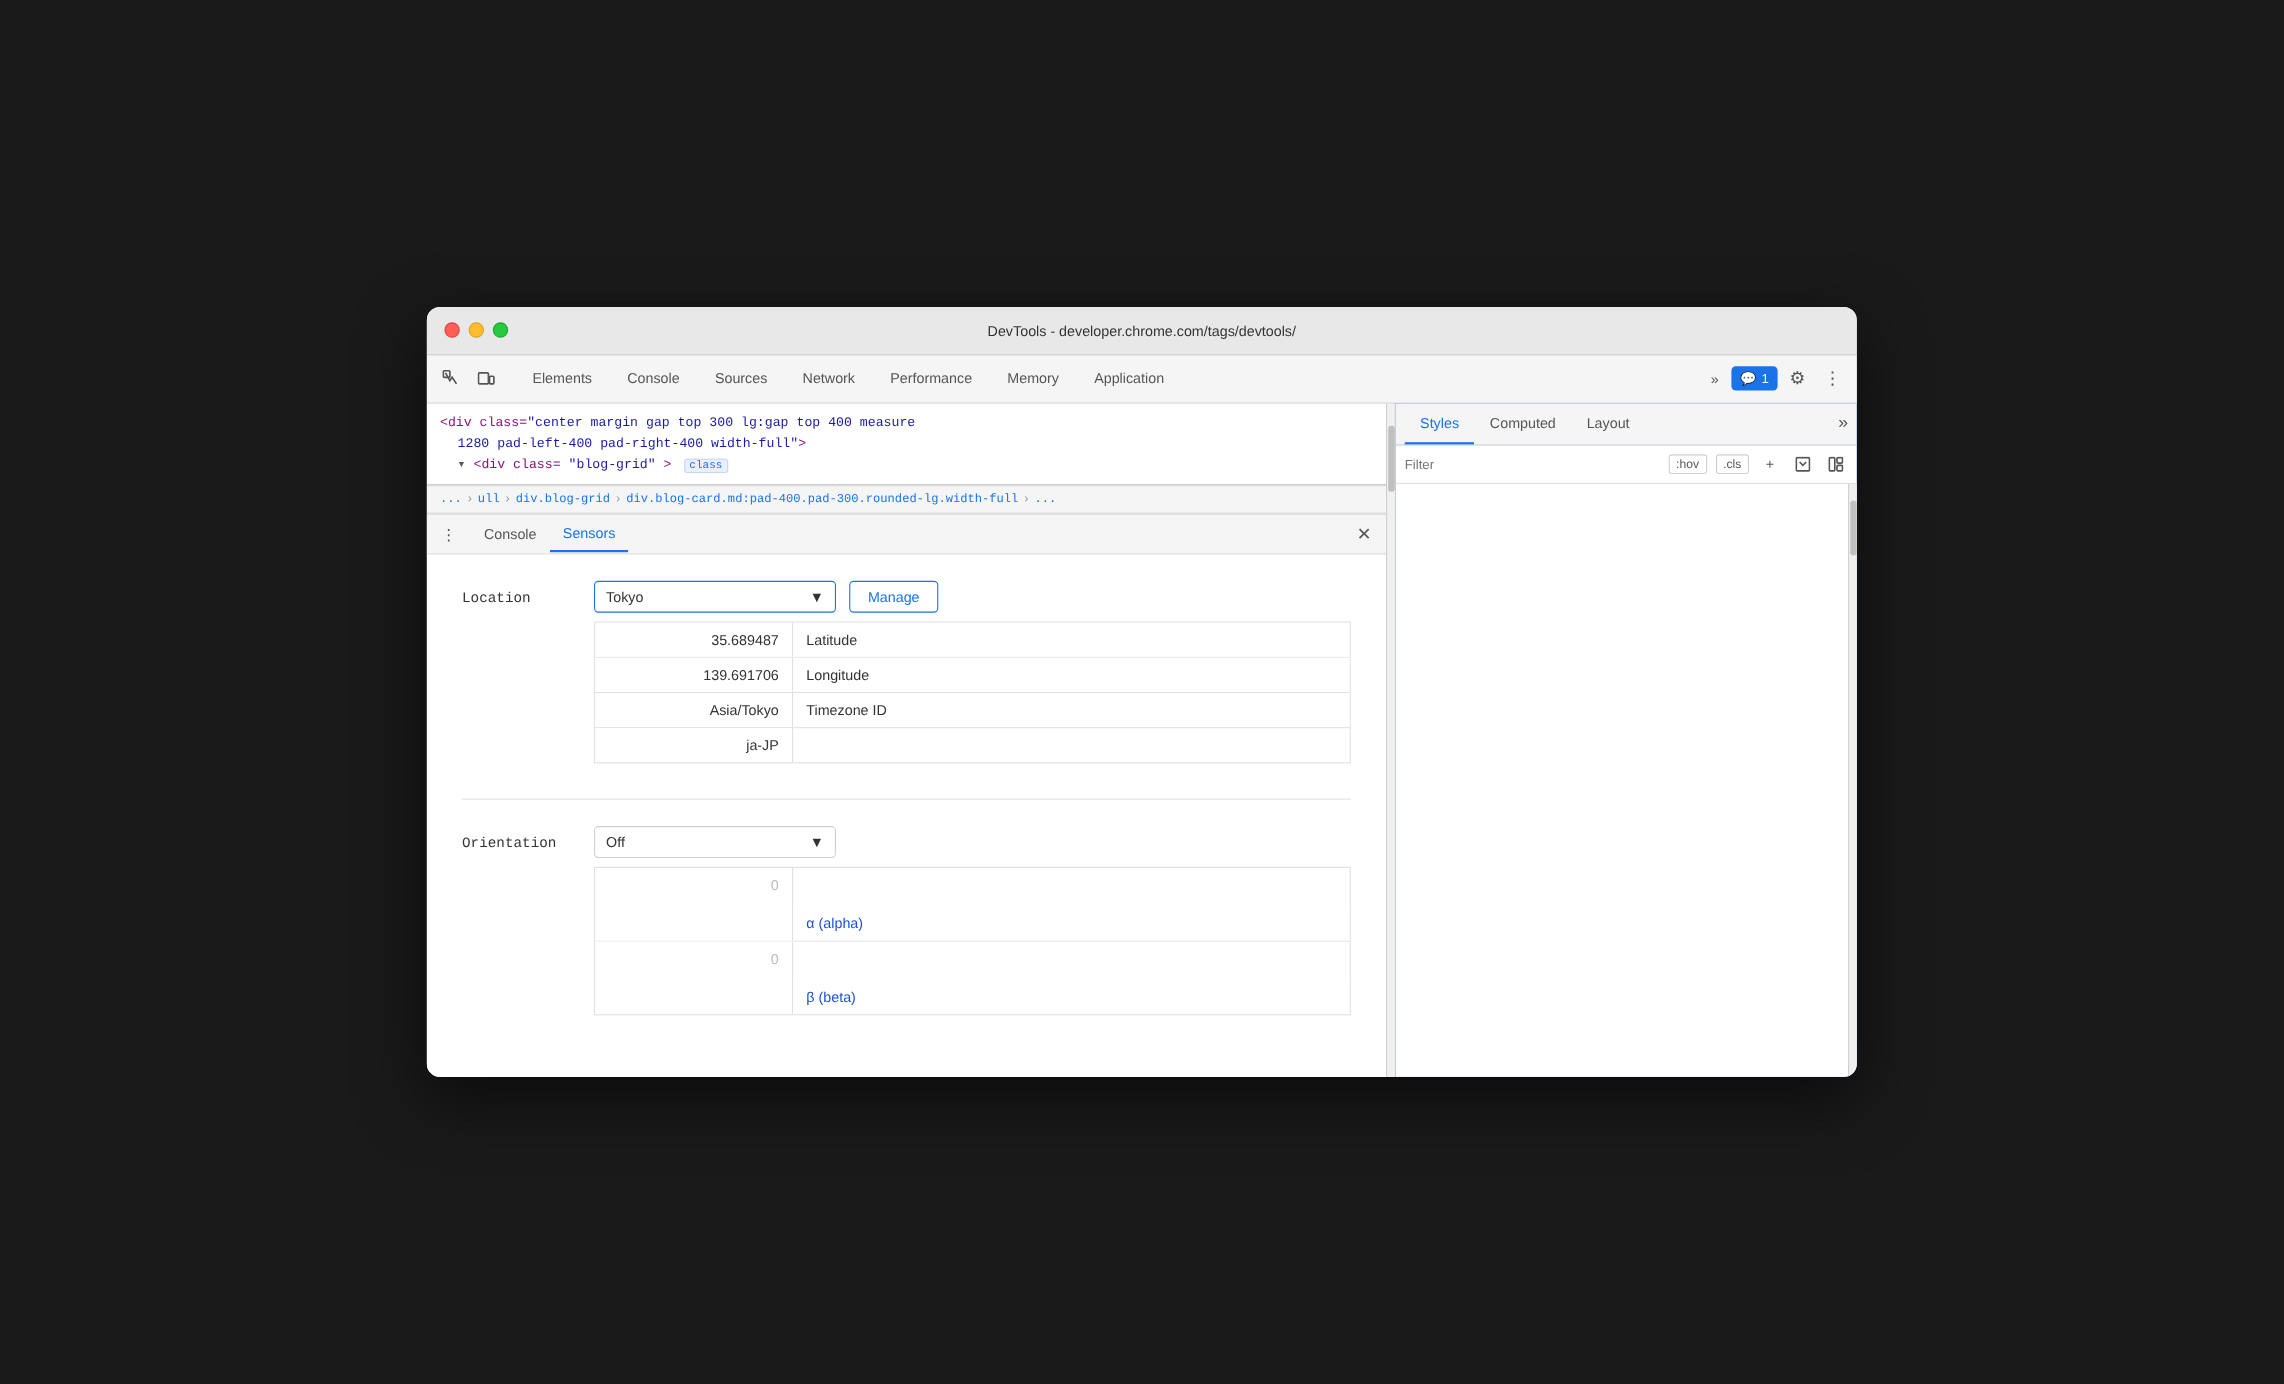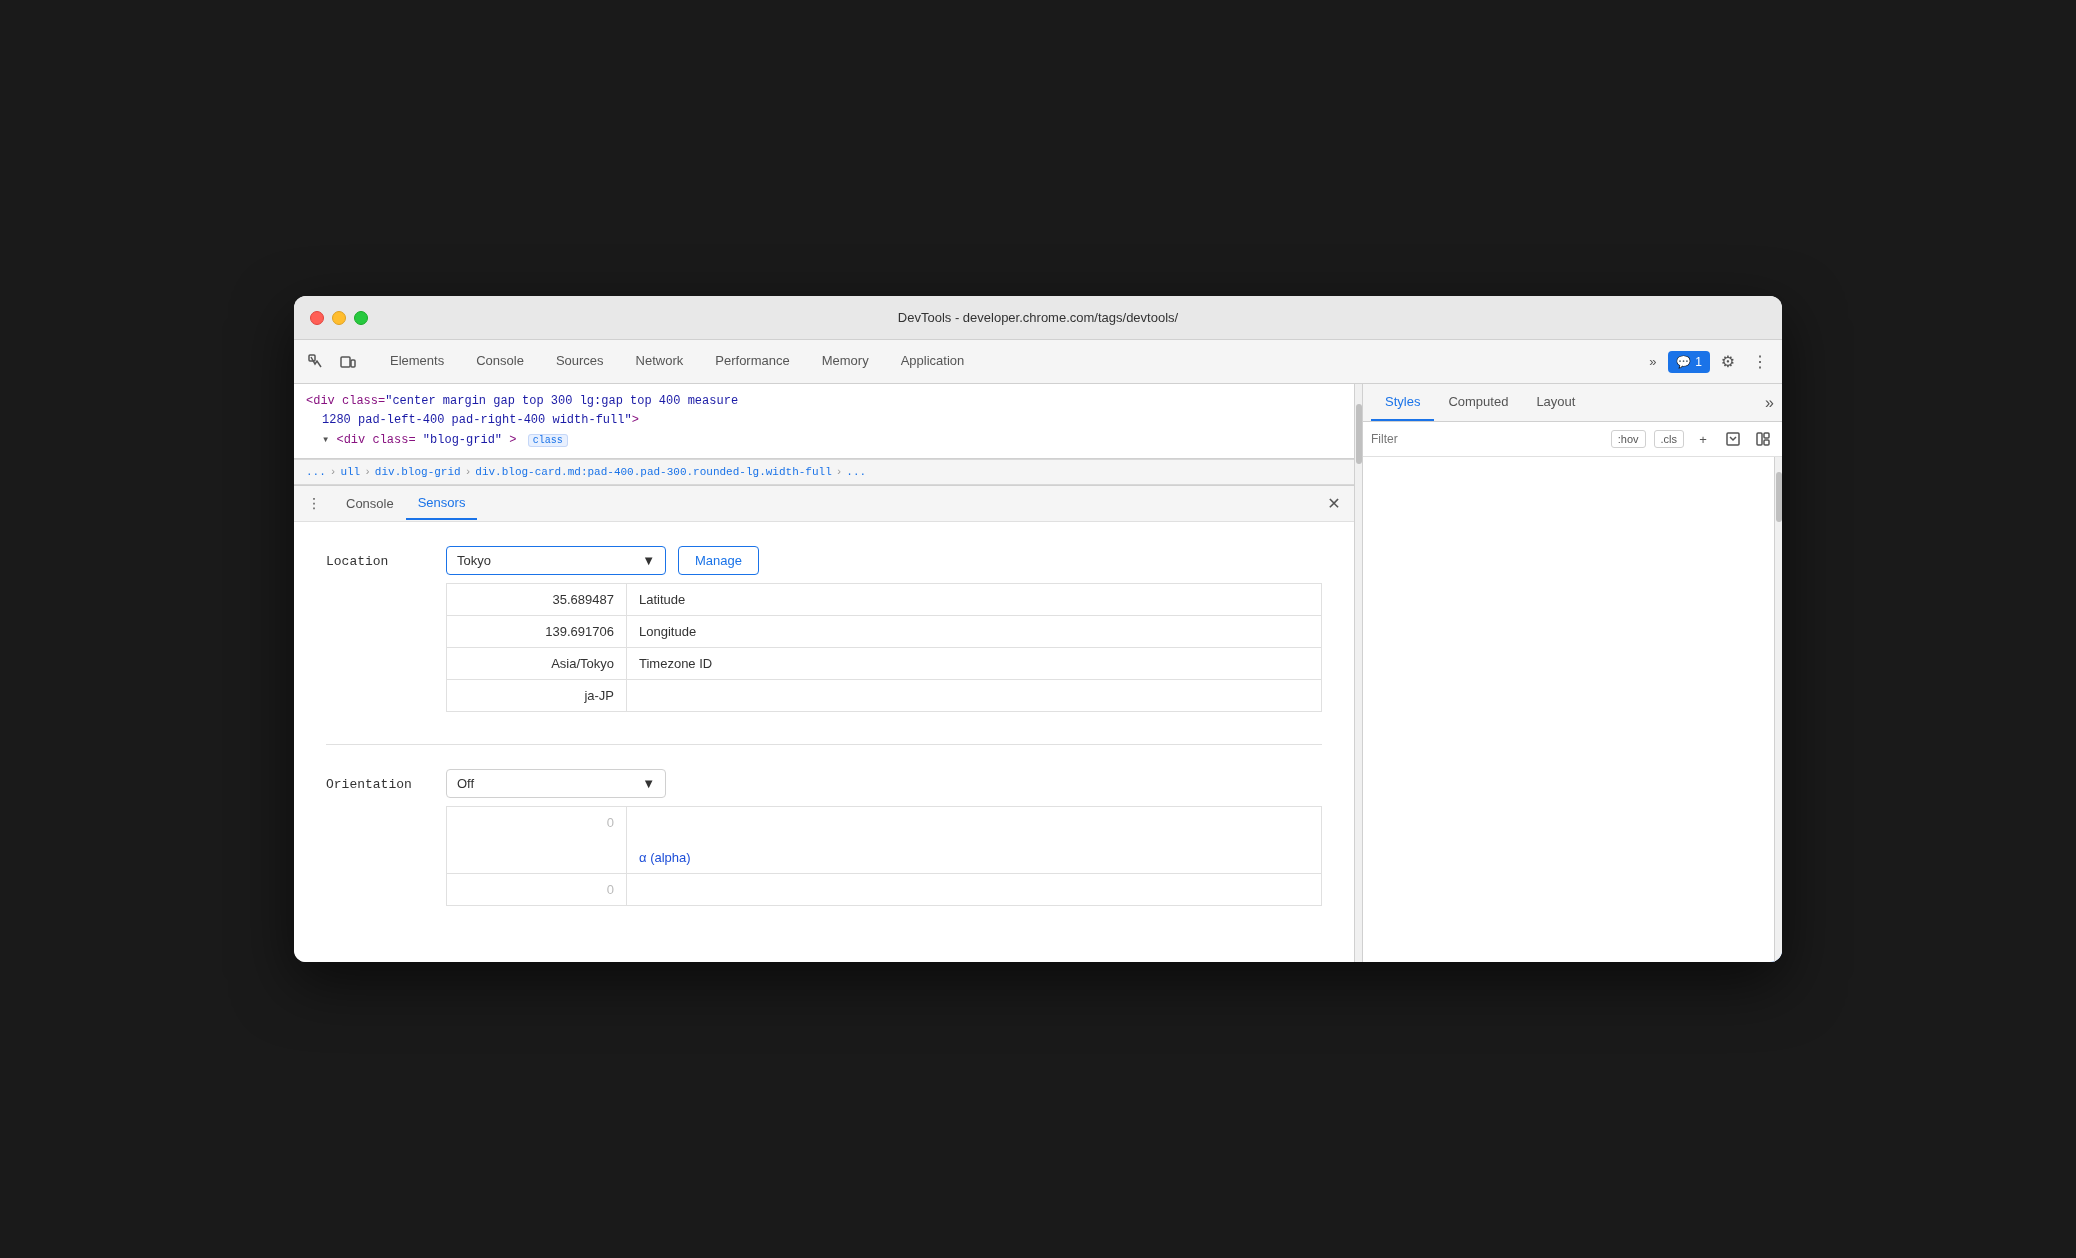--- a/index.html
+++ b/index.html
@@ -6,21 +6,21 @@
     body {
       font-family: -apple-system, BlinkMacSystemFont, 'Segoe UI', sans-serif;
       background: #1a1a1a;
       display: flex;
       justify-content: center;
       align-items: center;
       min-height: 100vh;
       padding: 20px;
     }
     .window {
-      width: 1488px;
+      width: 1300px;
       background: #f0f0f0;
       border-radius: 12px;
       box-shadow: 0 20px 60px rgba(0,0,0,0.6);
       overflow: hidden;
     }
     
     .title-bar {
       background: #e8e8e8;
       padding: 14px 16px;
       display: flex;
@@ -522,20 +522,21 @@
                     <span>▼</span>
                   </div>
                 </div>
                 <div class="data-table">
                   <div class="data-row">
                     <div class="data-value muted">0</div>
                     <div class="data-key muted">α (alpha)</div>
                   </div>
                   <div class="data-row">
                     <div class="data-value muted">0</div>
+                    <div class="data-key muted">β (beta)</div>
                   </div>
                 </div>
               </div>
             </div>
           </div>
 
         </div>
       </div>
     </div>
 

